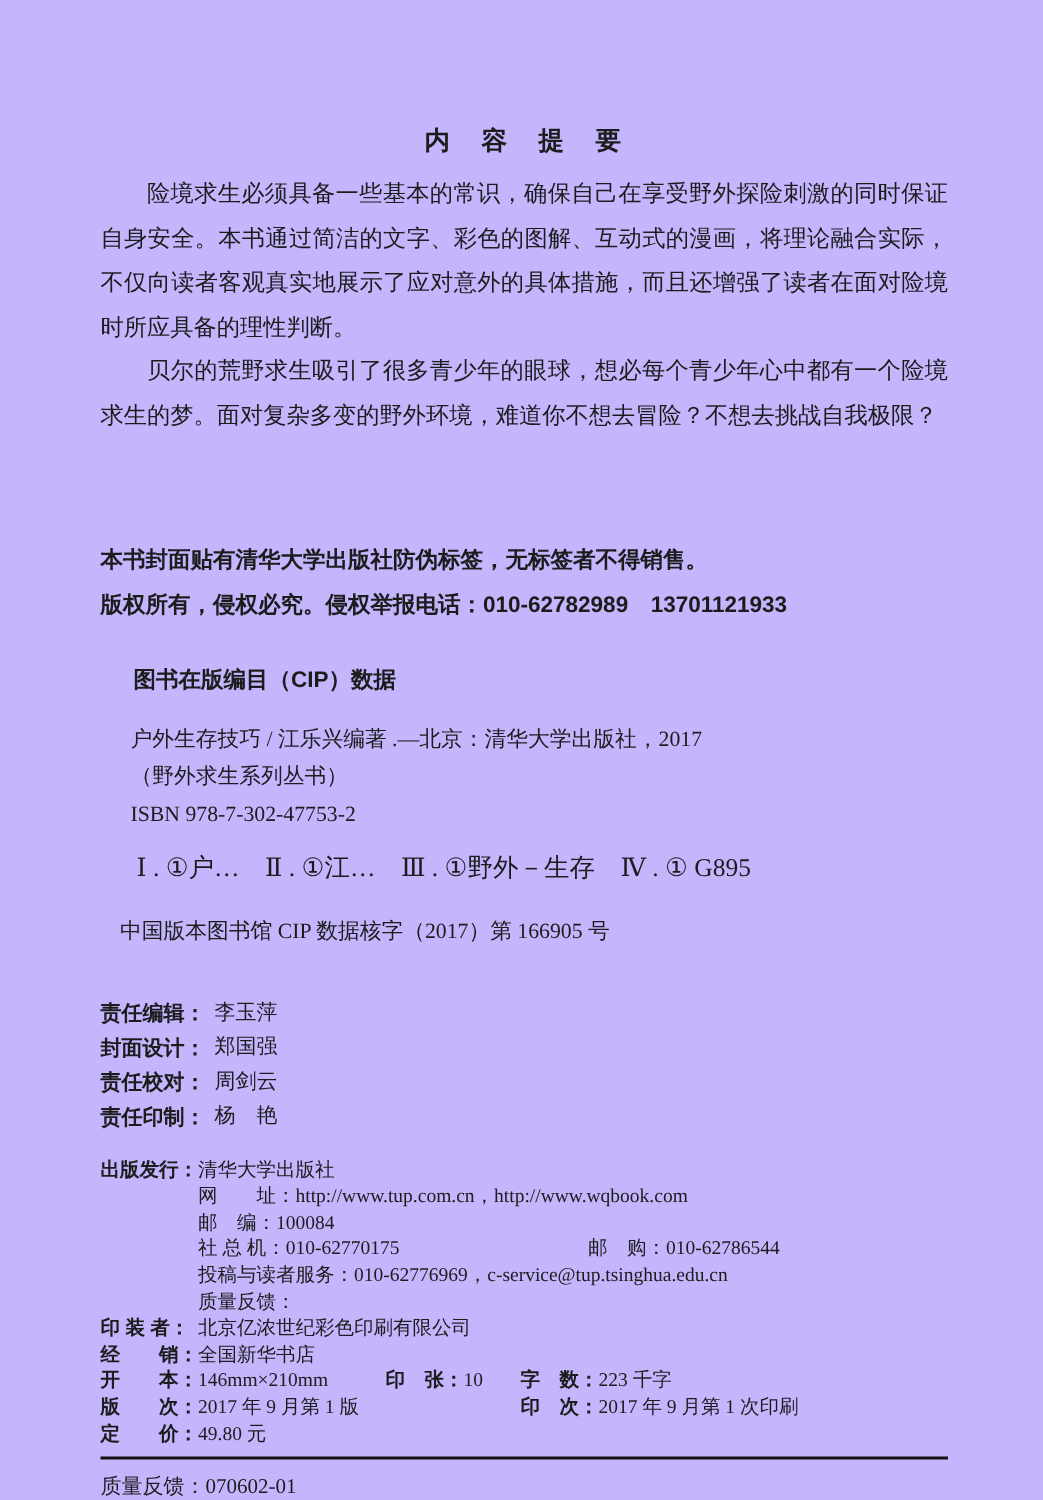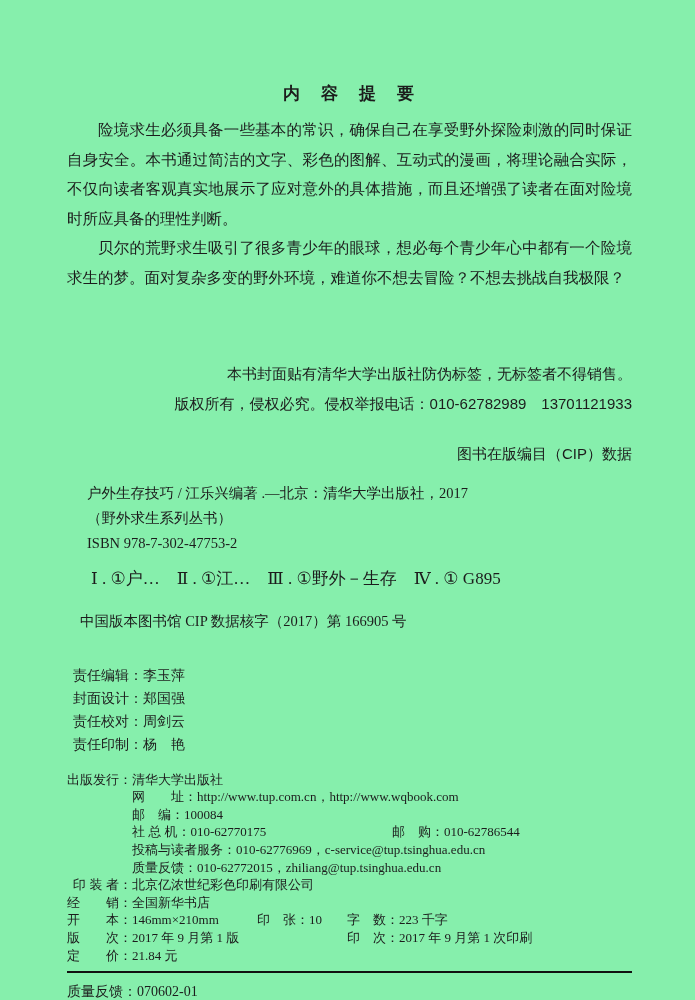--- a/index.html
+++ b/index.html
@@ -1,22 +1,22 @@
 <!DOCTYPE html>
 <html><head>
 <meta charset="utf-8">
 <style>
   html,body{margin:0;padding:0;background:#e8e8e8;}
   .page{
-    width:695px;height:1000px;background:#86efac;margin:0 auto;
+    width:695px;height:1000px;background:#c4b5fd;margin:0 auto;
     box-sizing:border-box;padding:0 63px 0 67px;overflow:hidden;
     font-family:"Liberation Serif","DejaVu Serif",serif;
     color:#1c1c1c;position:relative;
   }
-  .hei{font-family:"Liberation Sans","DejaVu Sans",sans-serif;font-weight:400;text-align:right;}
+  .hei{font-family:"Liberation Sans","DejaVu Sans",sans-serif;font-weight:700;}
   .summary-heading{
     margin-top:84px;text-align:center;font-size:17px;line-height:20px;
     font-family:"Liberation Sans","DejaVu Sans",sans-serif;font-weight:700;
     letter-spacing:2px;
   }
   .summary-par{
     margin:0;font-size:15.5px;line-height:29.6px;text-align:justify;
     text-indent:2em;
   }
   .summary-block{margin-top:11px;}
@@ -109,21 +109,20 @@
       <span><span>邮　购：</span><span>010-62786544</span></span>
     </div>
 
     <div class="pub-sub">
       <span>投稿与读者服务：</span>
       <span>010-62776969，c-service@tup.tsinghua.edu.cn</span>
     </div>
 
     <div class="pub-sub">
       <span>质量反馈：</span>
-      <span>010-62772015，zhiliang@tup.tsinghua.edu.cn</span>
     </div>
 
     <div class="col-row">
       <span class="col-label hei">印 装 者：</span>
       <span>北京亿浓世纪彩色印刷有限公司</span>
     </div>
 
     <div class="col-row">
       <span class="col-label hei">经　　销：</span>
       <span>全国新华书店</span>
@@ -135,21 +134,21 @@
       <span><span class="hei">字　数：</span><span>223 千字</span></span>
     </div>
 
     <div class="col-row">
       <span class="seg280"><span class="hei">版　　次：</span><span>2017 年 9 月第 1 版</span></span>
       <span><span class="hei">印　次：</span><span>2017 年 9 月第 1 次印刷</span></span>
     </div>
 
     <div class="col-row">
       <span class="col-label hei">定　　价：</span>
-      <span>21.84 元</span>
+      <span>49.80 元</span>
     </div>
 
   </div>
 
   <hr class="divider">
 
   <div class="product-line">
     <span>质量反馈：</span><span>070602-01</span>
   </div>
 

